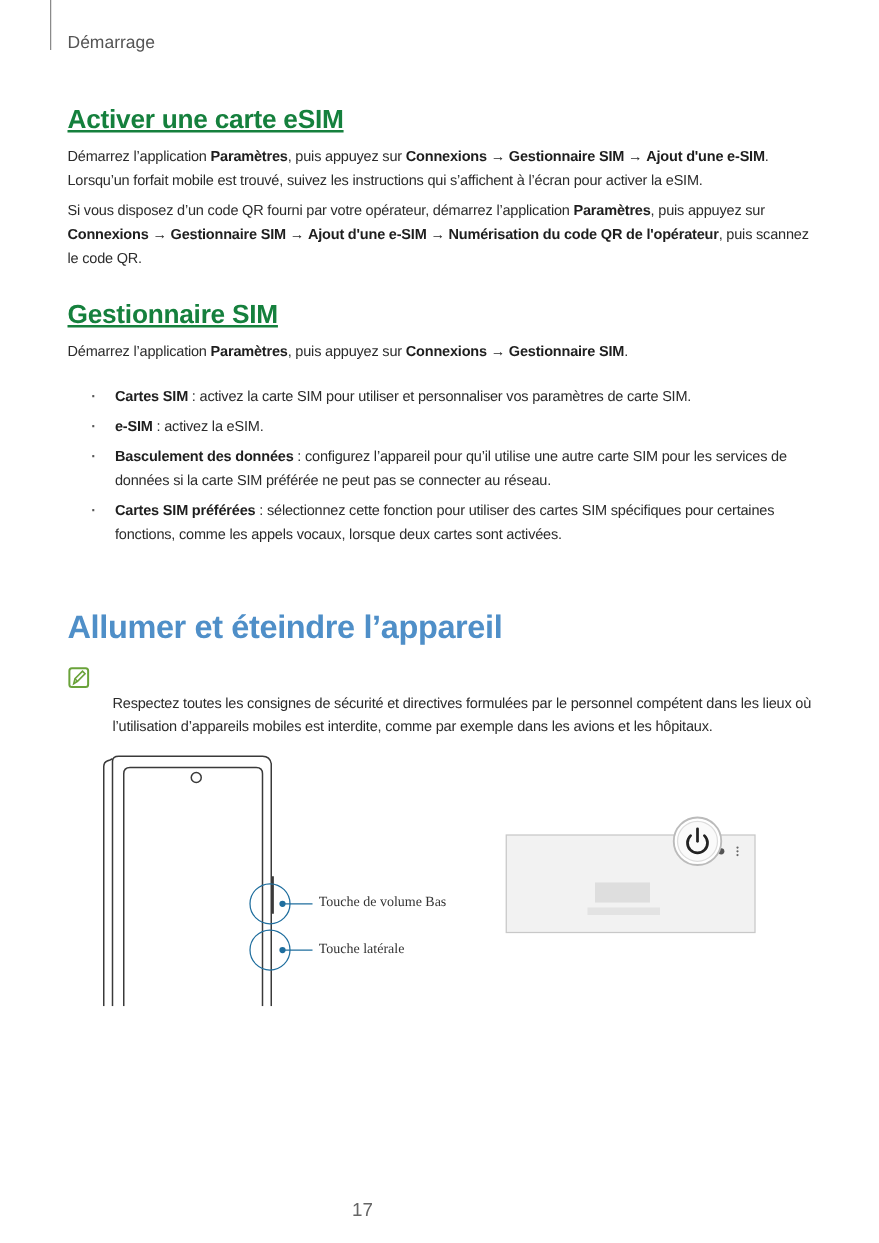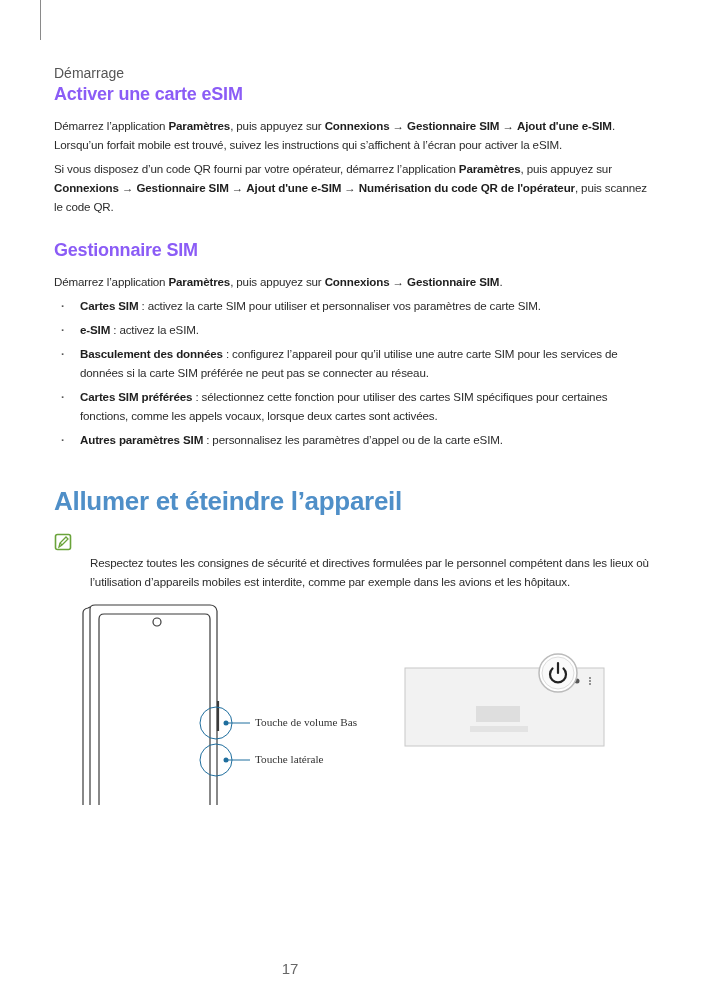--- a/index.html
+++ b/index.html
@@ -1,24 +1,24 @@
 <!DOCTYPE html>
 <html><head>
 <meta charset="utf-8">
 <style>
   html, body { margin: 0; padding: 0; background: #ffffff; }
   body { width: 703px; height: 994px; position: relative; overflow: hidden;
          font-family: "Liberation Sans", sans-serif; color: #2b2b2b; }
   .header-rule { position: absolute; left: 40px; top: 0; width: 1px; height: 40px; background: #8a8a8a; }
-  .header-title { position: absolute; left: 54px; top: 25px; font-size: 14px; color: #555; margin-top: 40px; }
-  .h2 { position: absolute; left: 54px; font-size: 18px; font-weight: bold; color: #8b5cf6; letter-spacing: -0.2px; }
+  .header-title { position: absolute; left: 54px; top: 25px; font-size: 14px; color: #555; }
+  .h2 { position: absolute; left: 54px; font-size: 21px; font-weight: bold; color: #15803d; letter-spacing: -0.2px; text-decoration: underline; }
   .h1 { position: absolute; left: 54px; font-size: 26px; font-weight: bold; color: #4f8fc8; letter-spacing: -0.3px; }
   .para { position: absolute; left: 54px; width: 600px; font-size: 11.6px; line-height: 19px; color: #2b2b2b; letter-spacing: -0.15px; }
   .para b { font-weight: bold; color: #1e1e1e; }
-  ul.bullets { position: absolute; left: 54px; top: 296px; width: 600px; margin: 0; padding: 0; list-style: none; }
+  ul.bullets { position: absolute; left: 54px; top: 296px; width: 600px; margin: 12px; padding: 0; list-style: none; }
   ul.bullets li { position: relative; padding-left: 26px; font-size: 11.6px; line-height: 19px; margin-bottom: 5px; letter-spacing: -0.15px; }
   ul.bullets li::before { content: "·"; position: absolute; left: 7px; top: 0; font-weight: bold; color: #555; }
   ul.bullets li b { font-weight: bold; color: #1e1e1e; }
   .note-icon { position: absolute; left: 54px; top: 533px; width: 18px; height: 18px; }
   .note-text { position: absolute; left: 90px; top: 553px; width: 560px; font-size: 11.6px; line-height: 19px; letter-spacing: -0.15px; }
   .illus { position: absolute; left: 0; top: 595px; width: 703px; height: 210px; }
   .callout-label { position: absolute; font-size: 11.2px; color: #333; font-family: Liberation Serif, serif; }
   .page-num { position: absolute; left: 0; width: 580px; top: 960px; text-align: center; font-size: 15px; color: #666; }
 </style>
 </head>
@@ -31,21 +31,20 @@
 <div class="para" style="top:116px;"><span>Démarrez l’application </span><b>Paramètres</b><span>, puis appuyez sur </span><b>Connexions</b><span> → </span><b>Gestionnaire SIM</b><span> → </span><b>Ajout d'une e-SIM</b><span>. Lorsqu’un forfait mobile est trouvé, suivez les instructions qui s’affichent à l’écran pour activer la eSIM.</span></div>
 <div class="para" style="top:159px;"><span>Si vous disposez d’un code QR fourni par votre opérateur, démarrez l’application </span><b>Paramètres</b><span>, puis appuyez sur </span><b>Connexions</b><span> → </span><b>Gestionnaire SIM</b><span> → </span><b>Ajout d'une e-SIM</b><span> → </span><b>Numérisation du code QR de l'opérateur</b><span>, puis scannez le code QR.</span></div>
 
 <div class="h2" style="top:240px;">Gestionnaire SIM</div>
 <div class="para" style="top:272px;"><span>Démarrez l’application </span><b>Paramètres</b><span>, puis appuyez sur </span><b>Connexions</b><span> → </span><b>Gestionnaire SIM</b><span>.</span></div>
 <ul class="bullets">
     <li><b>Cartes SIM</b><span> : activez la carte SIM pour utiliser et personnaliser vos paramètres de carte SIM.</span></li>
     <li><b>e-SIM</b><span> : activez la eSIM.</span></li>
     <li><b>Basculement des données</b><span> : configurez l’appareil pour qu’il utilise une autre carte SIM pour les services de données si la carte SIM préférée ne peut pas se connecter au réseau.</span></li>
     <li><b>Cartes SIM préférées</b><span> : sélectionnez cette fonction pour utiliser des cartes SIM spécifiques pour certaines fonctions, comme les appels vocaux, lorsque deux cartes sont activées.</span></li>
-    <li><b>Autres paramètres SIM</b><span> : personnalisez les paramètres d’appel ou de la carte eSIM.</span></li>
   </ul>
 
 <div class="h1" style="top:486px;text-align:right;">Allumer et éteindre l’appareil</div>
 
 <svg class="note-icon" viewBox="0 0 18 18">
   <rect x="1.5" y="1.5" width="15" height="15" rx="2" fill="none" stroke="#6aa33a" stroke-width="1.6"></rect>
   <path d="M5 14 L6 10 L12 4 L14 6 L8 12 Z" fill="none" stroke="#6aa33a" stroke-width="1.3"></path>
   <path d="M6 10 L8 12" stroke="#6aa33a" stroke-width="1.1"></path>
 </svg>
 <div class="note-text">Respectez toutes les consignes de sécurité et directives formulées par le personnel compétent dans les lieux où l’utilisation d’appareils mobiles est interdite, comme par exemple dans les avions et les hôpitaux.</div>

